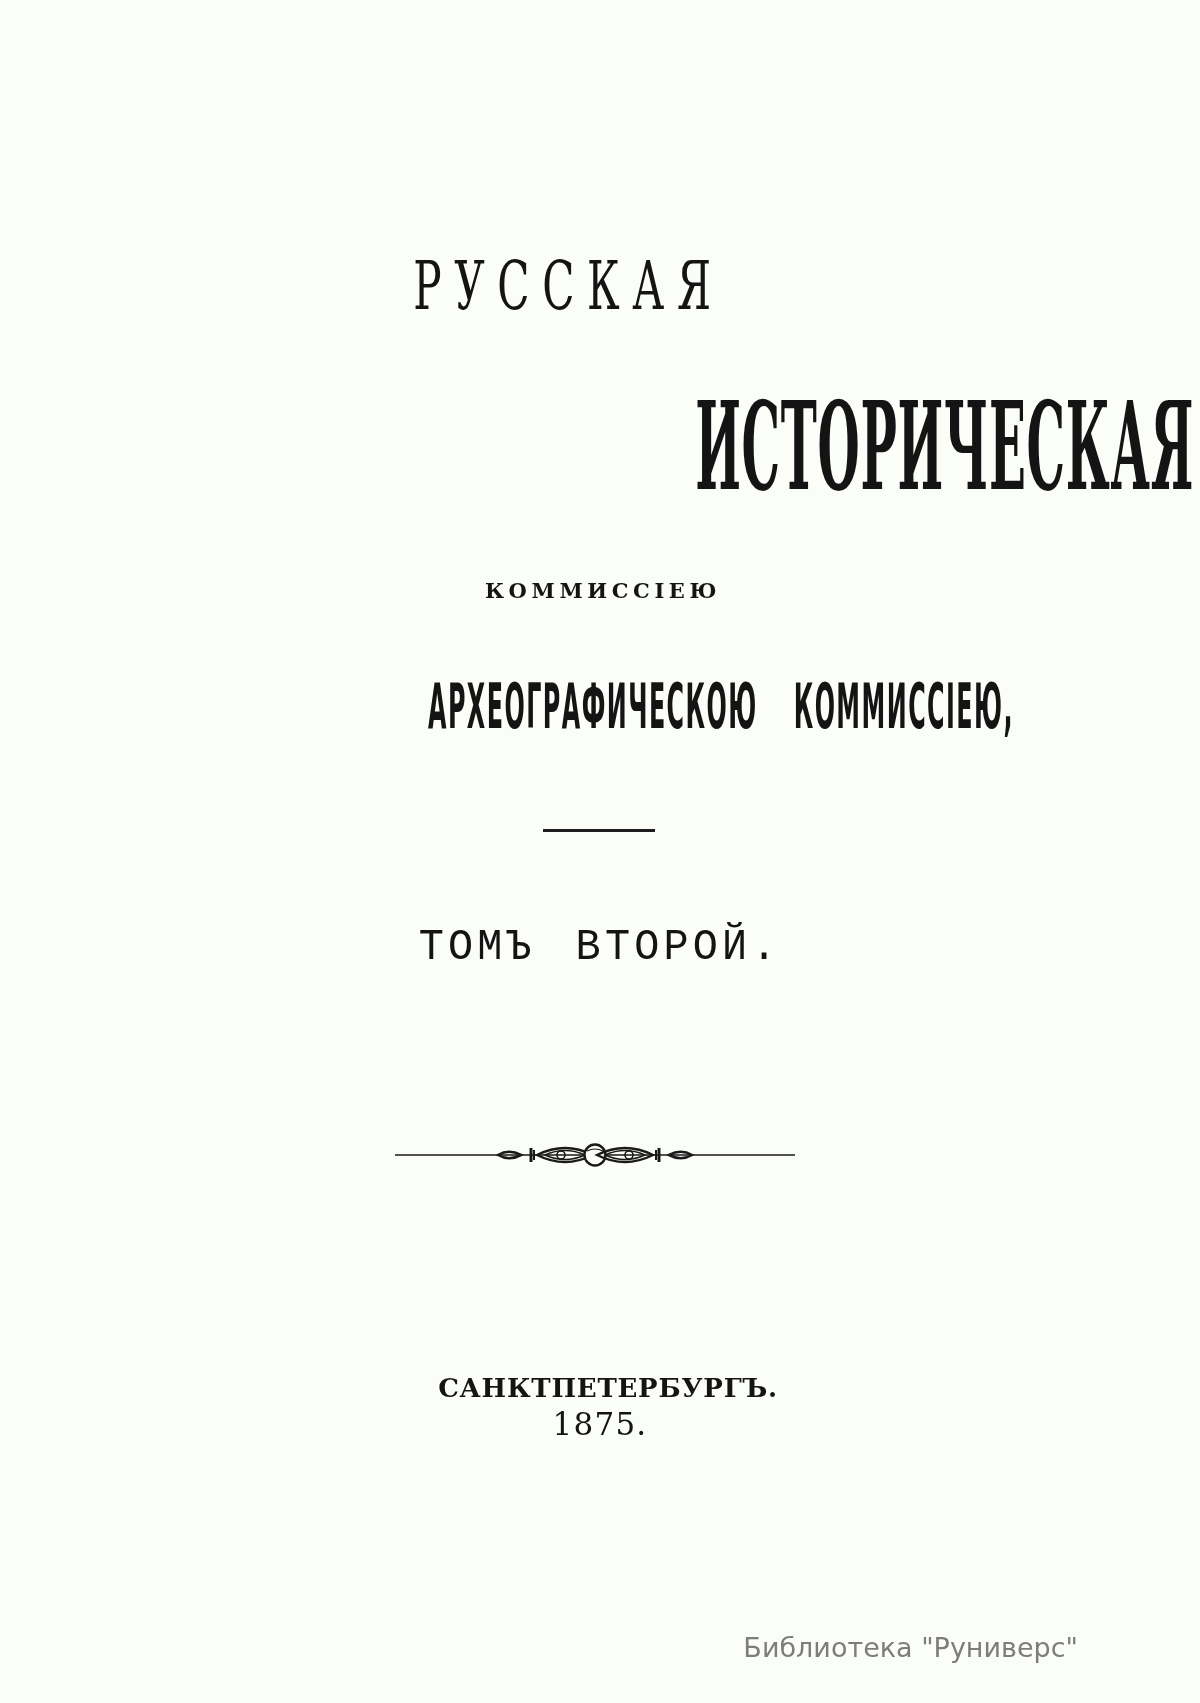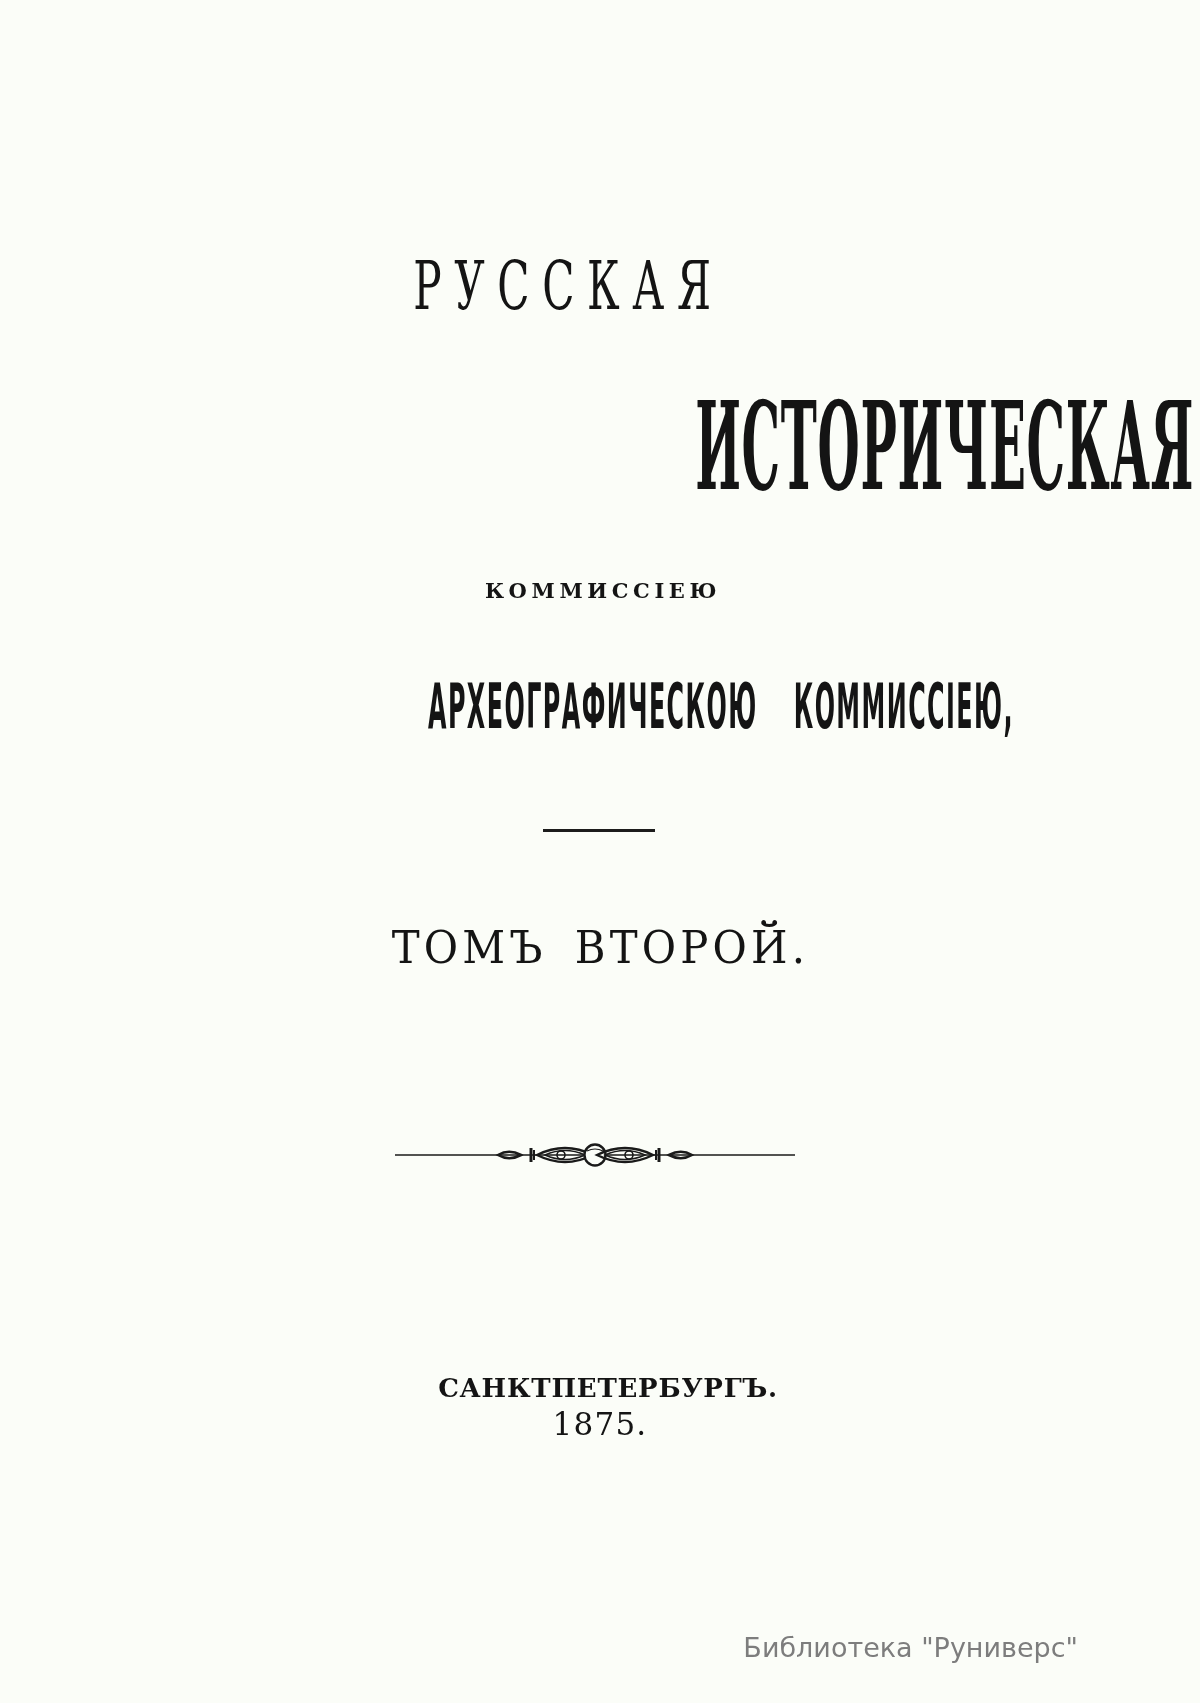--- a/index.html
+++ b/index.html
@@ -48,21 +48,21 @@
   .short-rule {
     position: absolute;
     top: 829px;
     left: 543px;
     width: 112px;
     height: 3px;
     background: #1c1c1c;
   }
 
   
-  .volume { top: 925px; font-size: 45px; }
+  .volume { top: 925px; font-size: 45px; font-family: Liberation Mono, monospace; }
   .volume .cond { transform: scaleX(0.93); letter-spacing: 0.10em; word-spacing: 0.25em; }
 
   
   .ornament {
     position: absolute;
     top: 1136px;
     left: 395px;
     width: 400px;
     height: 38px;
   }

